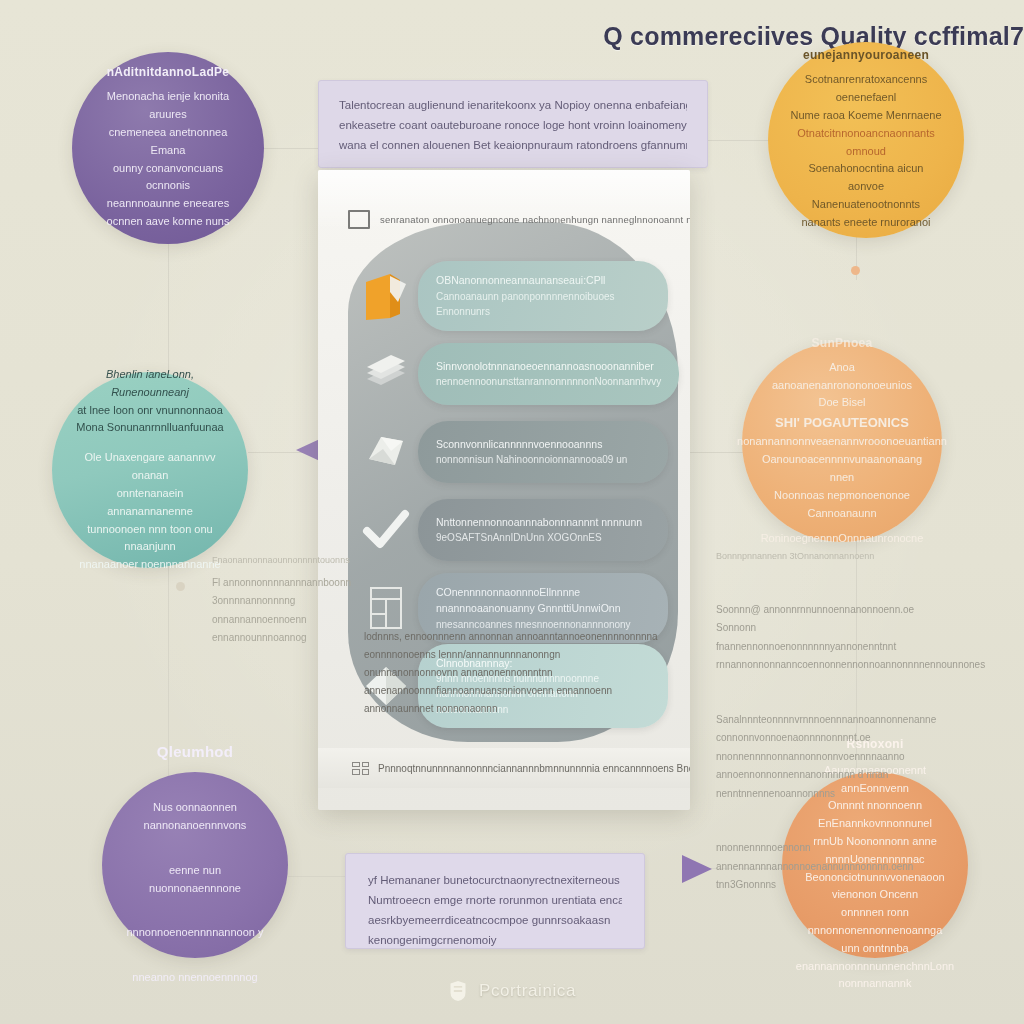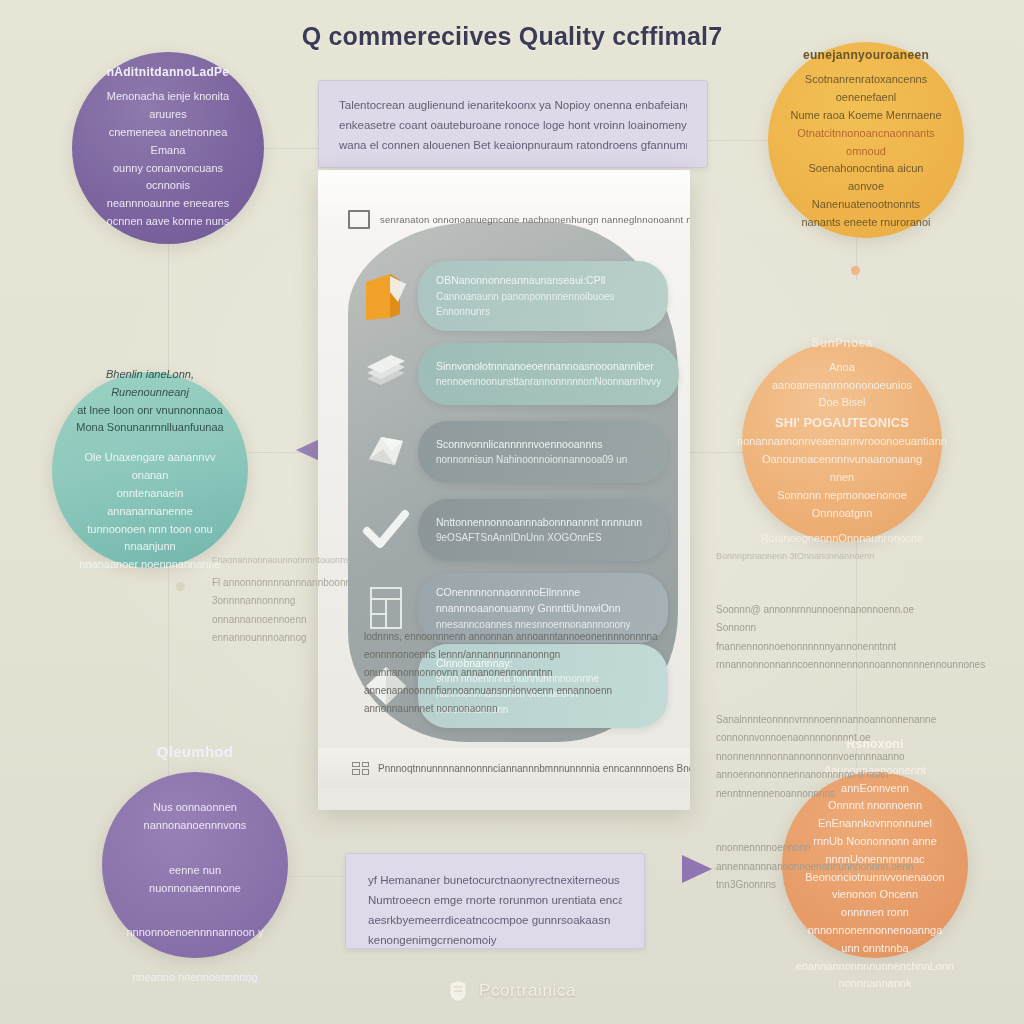--- a/index.html
+++ b/index.html
@@ -24,21 +24,21 @@
   .line.v{width:1px;}
 
   
   .arrow{position:absolute;width:0;height:0;}
   .arrow.left{border-top:12px solid transparent;border-bottom:12px solid transparent;
               border-right:26px solid #9a83b8;}
   .arrow.right{border-top:14px solid transparent;border-bottom:14px solid transparent;
                border-left:30px solid #8f76b2;}
 
   
-  .title{position:absolute;left:0;right:0;top:22px;text-align:center;
+  .title{position:absolute;left:0;right:0;top:22px;text-align:right;
     font-size:25px;font-weight:bold;letter-spacing:.2px;color:#3b3b55;
     text-shadow:0 1px 0 rgba(255,255,255,.5);}
 
   
   .banner{position:absolute;background:#ded8e8;border:1px solid #cfc8dd;
     border-radius:3px;box-shadow:0 2px 5px rgba(90,80,110,.10);
     padding:14px 20px;color:#59526e;font-size:11.5px;line-height:1.75;}
   .banner .ln{white-space:nowrap;overflow:hidden;text-overflow:clip;opacity:.92;}
   #banner-top{left:318px;top:80px;width:390px;height:88px;box-sizing:border-box;}
   #banner-bottom{left:345px;top:853px;width:300px;height:96px;box-sizing:border-box;
@@ -191,21 +191,21 @@
     <div class="bl">tunnoonoen nnn toon onu nnaanjunn</div>
     <div class="bl">nnanaanoer noennnannanne</div>
   </div>
 
   <div class="bubble" id="circle-peach-mr">
     <div class="bt" style="opacity:.75;">SunPnoea</div>
     <div class="bl">Anoa aanoanenanronononoeunios Doe Bisel</div>
     <div class="bl" style="font-size:13px;font-weight:bold;">SHI' POGAUTEONICS</div>
     <div class="bl">nonannannonnveaenannvrooonoeuantiann</div>
     <div class="bl">Oanounoacennnnvunaanonaang nnen</div>
-    <div class="bl">Sonnonn nepmonoenonoe Onnnoatgnn</div>
+    <div class="bl">Noonnoas nepmonoenonoe Cannoanaunn</div>
     <div class="bl" style="margin-top:8px;">RoninoegnennnOnnnaunronocne</div>
   </div>
 
   <div class="bubble" id="circle-purple-bl">
     <div class="bt" style="font-size:15px;margin-bottom:12px;">Qleumhod</div>
     <div class="bl">Nus oonnaonnen nannonanoennnvons</div>
     <div class="bl">eenne nun nuonnonaennnone</div>
     <div class="bl">nnnonnoenoennnnannoon y</div>
     <div class="bl">nneanno nnennoennnnog</div>
   </div>

